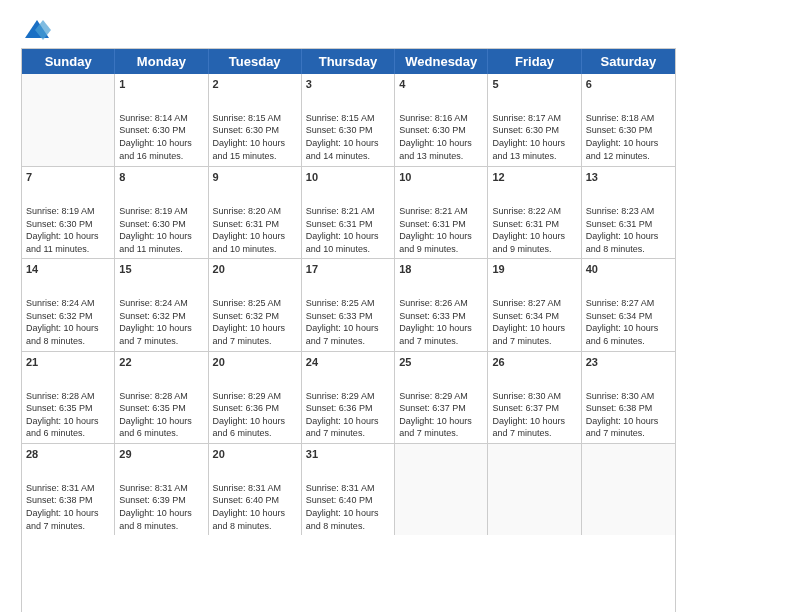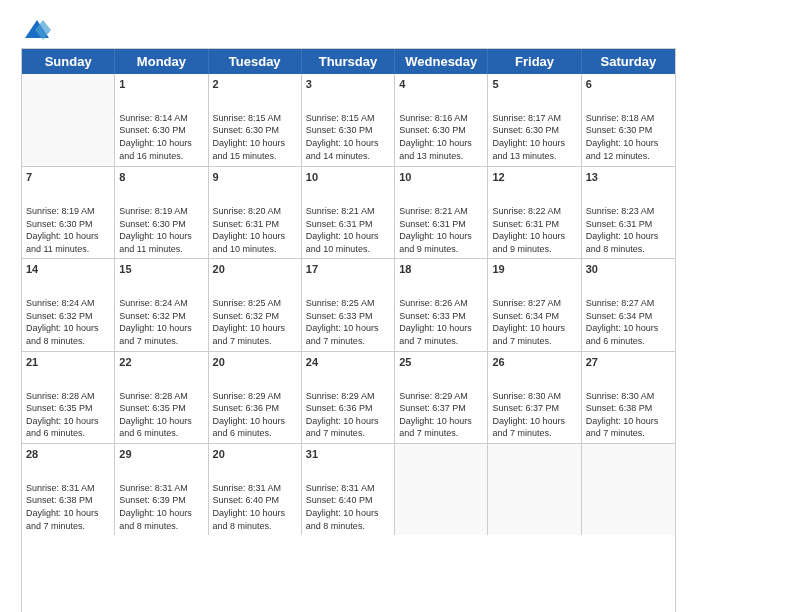--- a/index.html
+++ b/index.html
@@ -222,21 +222,21 @@
           </div>
           <div class="cal-cell">
             <span class="day-num">18</span>
             <div class="sun-info">Sunrise: 8:26 AM<br>Sunset: 6:33 PM<br>Daylight: 10 hours and 7 minutes.</div>
           </div>
           <div class="cal-cell">
             <span class="day-num">19</span>
             <div class="sun-info">Sunrise: 8:27 AM<br>Sunset: 6:34 PM<br>Daylight: 10 hours and 7 minutes.</div>
           </div>
           <div class="cal-cell">
-            <span class="day-num">30</span>
+            <span class="day-num">40</span>
             <div class="sun-info">Sunrise: 8:27 AM<br>Sunset: 6:34 PM<br>Daylight: 10 hours and 6 minutes.</div>
           </div>
         </div>
         <div class="cal-row">
           <div class="cal-cell">
             <span class="day-num">21</span>
             <div class="sun-info">Sunrise: 8:28 AM<br>Sunset: 6:35 PM<br>Daylight: 10 hours and 6 minutes.</div>
           </div>
           <div class="cal-cell">
             <span class="day-num">22</span>
@@ -252,21 +252,21 @@
           </div>
           <div class="cal-cell">
             <span class="day-num">25</span>
             <div class="sun-info">Sunrise: 8:29 AM<br>Sunset: 6:37 PM<br>Daylight: 10 hours and 7 minutes.</div>
           </div>
           <div class="cal-cell">
             <span class="day-num">26</span>
             <div class="sun-info">Sunrise: 8:30 AM<br>Sunset: 6:37 PM<br>Daylight: 10 hours and 7 minutes.</div>
           </div>
           <div class="cal-cell">
-            <span class="day-num">27</span>
+            <span class="day-num">23</span>
             <div class="sun-info">Sunrise: 8:30 AM<br>Sunset: 6:38 PM<br>Daylight: 10 hours and 7 minutes.</div>
           </div>
         </div>
         <div class="cal-row">
           <div class="cal-cell">
             <span class="day-num">28</span>
             <div class="sun-info">Sunrise: 8:31 AM<br>Sunset: 6:38 PM<br>Daylight: 10 hours and 7 minutes.</div>
           </div>
           <div class="cal-cell">
             <span class="day-num">29</span>

